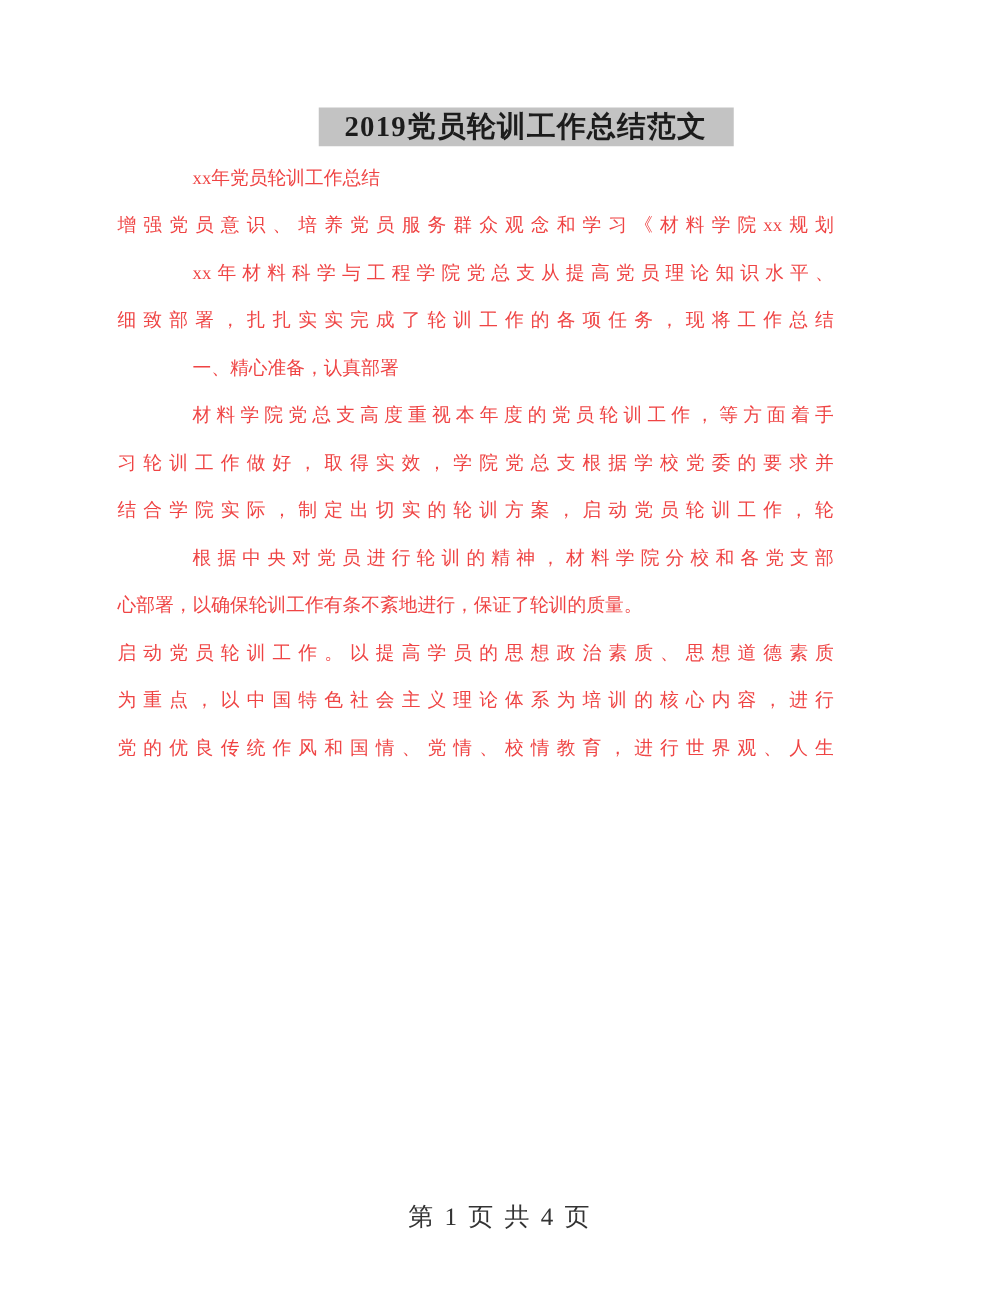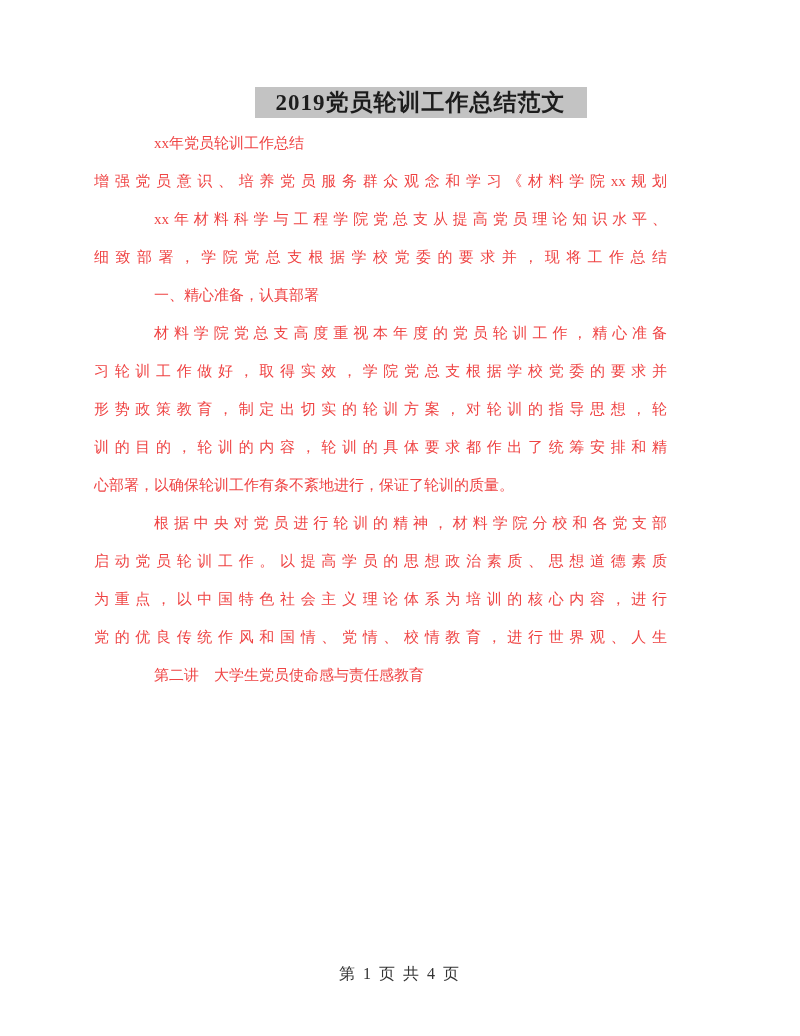--- a/index.html
+++ b/index.html
@@ -67,49 +67,47 @@
     width: 513px;
   }
   .footer {
     position: absolute;
     left: 0;
     top: 960px;
     width: 800px;
     height: 28px;
     line-height: 28px;
     text-align: center;
-    font-size: 16px;
+    font-size: 20px;
     letter-spacing: 2px;
     color: #333333;
   }
 </style>
 </head>
 <body>
 
 <div class="page">
 
   <div class="title-row">
     <span class="title-inner">
       <span class="title-highlight" style="background: rgb(195, 195, 195);">2019党员轮训工作总结范文</span>
     </span>
   </div>
 
   <div class="doc-body">
       <div class="line indent">xx年党员轮训工作总结</div>
       <div class="line justify">增强党员意识、培养党员服务群众观念和学习《材料学院xx规划</div>
       <div class="line indent justify">xx年材料科学与工程学院党总支从提高党员理论知识水平、</div>
-      <div class="line justify">细致部署，学院党总支根据学校党委的要求并，现将工作总结</div>
+      <div class="line justify">细致部署，扎扎实实完成了轮训工作的各项任务，现将工作总结</div>
       <div class="line indent">一、精心准备，认真部署</div>
-      <div class="line indent justify">材料学院党总支高度重视本年度的党员轮训工作，精心准备</div>
+      <div class="line indent justify">材料学院党总支高度重视本年度的党员轮训工作，等方面着手</div>
       <div class="line justify">习轮训工作做好，取得实效，学院党总支根据学校党委的要求并</div>
-      <div class="line justify">形势政策教育，制定出切实的轮训方案，对轮训的指导思想，轮</div>
-      <div class="line justify">训的目的，轮训的内容，轮训的具体要求都作出了统筹安排和精</div>
+      <div class="line justify">结合学院实际，制定出切实的轮训方案，启动党员轮训工作，轮</div>
+      <div class="line indent justify">根据中央对党员进行轮训的精神，材料学院分校和各党支部</div>
       <div class="line">心部署，以确保轮训工作有条不紊地进行，保证了轮训的质量。</div>
-      <div class="line indent justify">根据中央对党员进行轮训的精神，材料学院分校和各党支部</div>
       <div class="line justify">启动党员轮训工作。以提高学员的思想政治素质、思想道德素质</div>
       <div class="line justify">为重点，以中国特色社会主义理论体系为培训的核心内容，进行</div>
       <div class="line justify">党的优良传统作风和国情、党情、校情教育，进行世界观、人生</div>
-      <div class="line indent">第二讲　大学生党员使命感与责任感教育</div>
     </div>
 
   <div class="footer">第 1 页 共 4 页</div>
 
 </div>
 
 </body></html>

